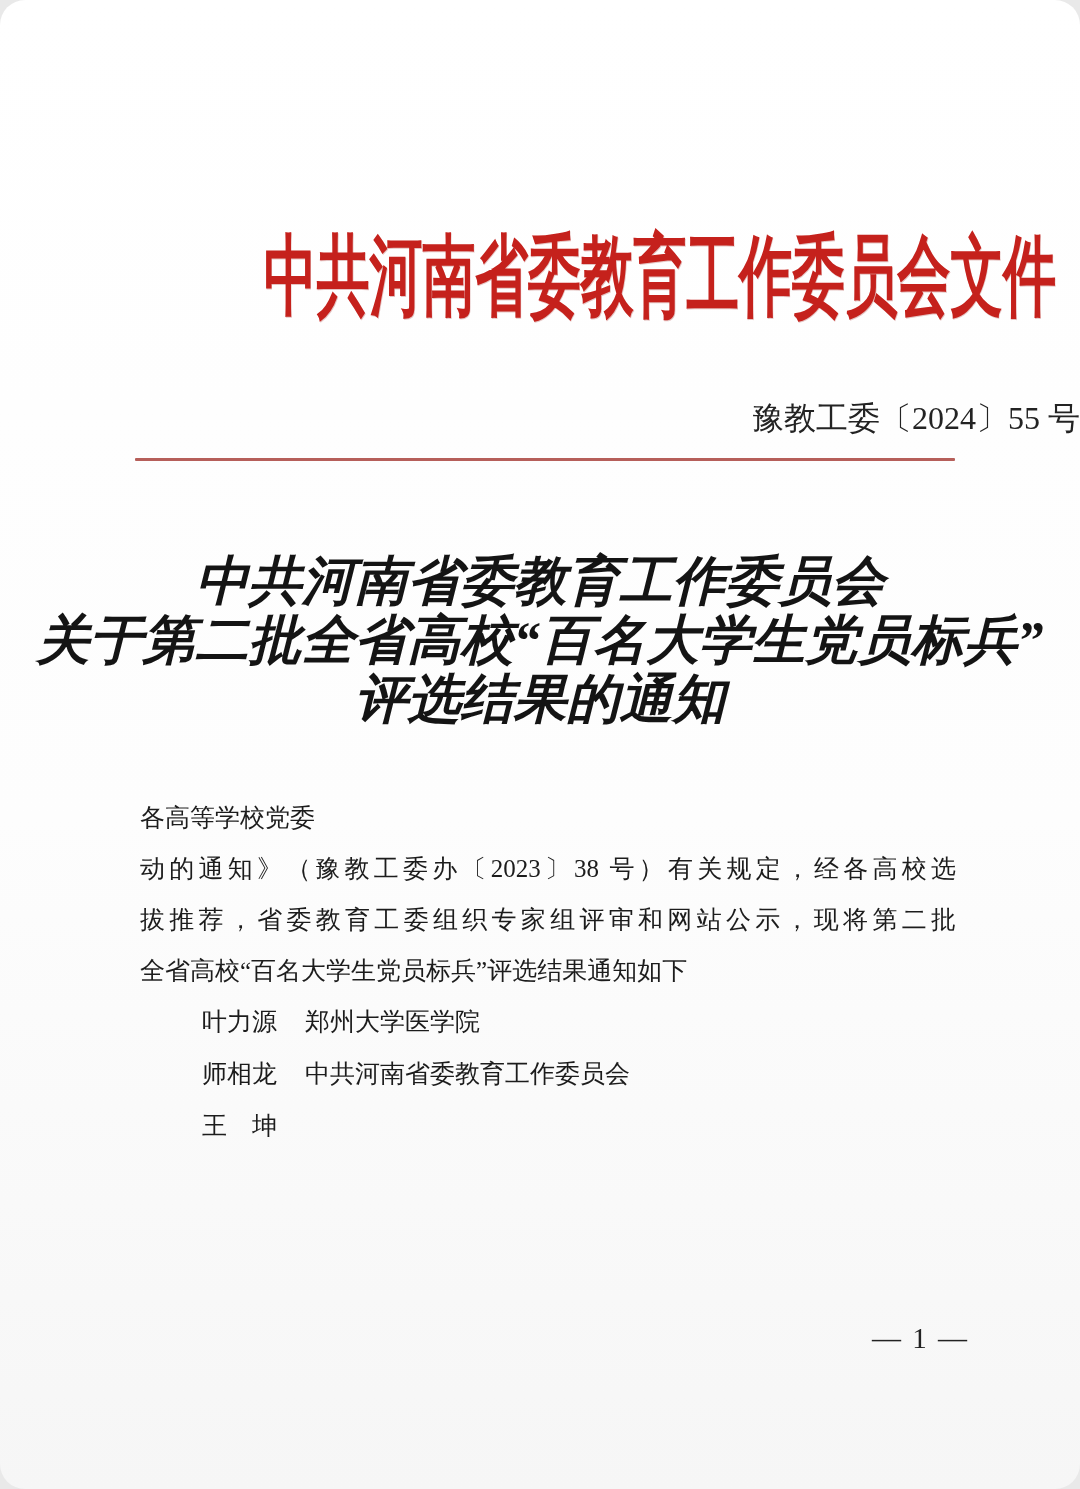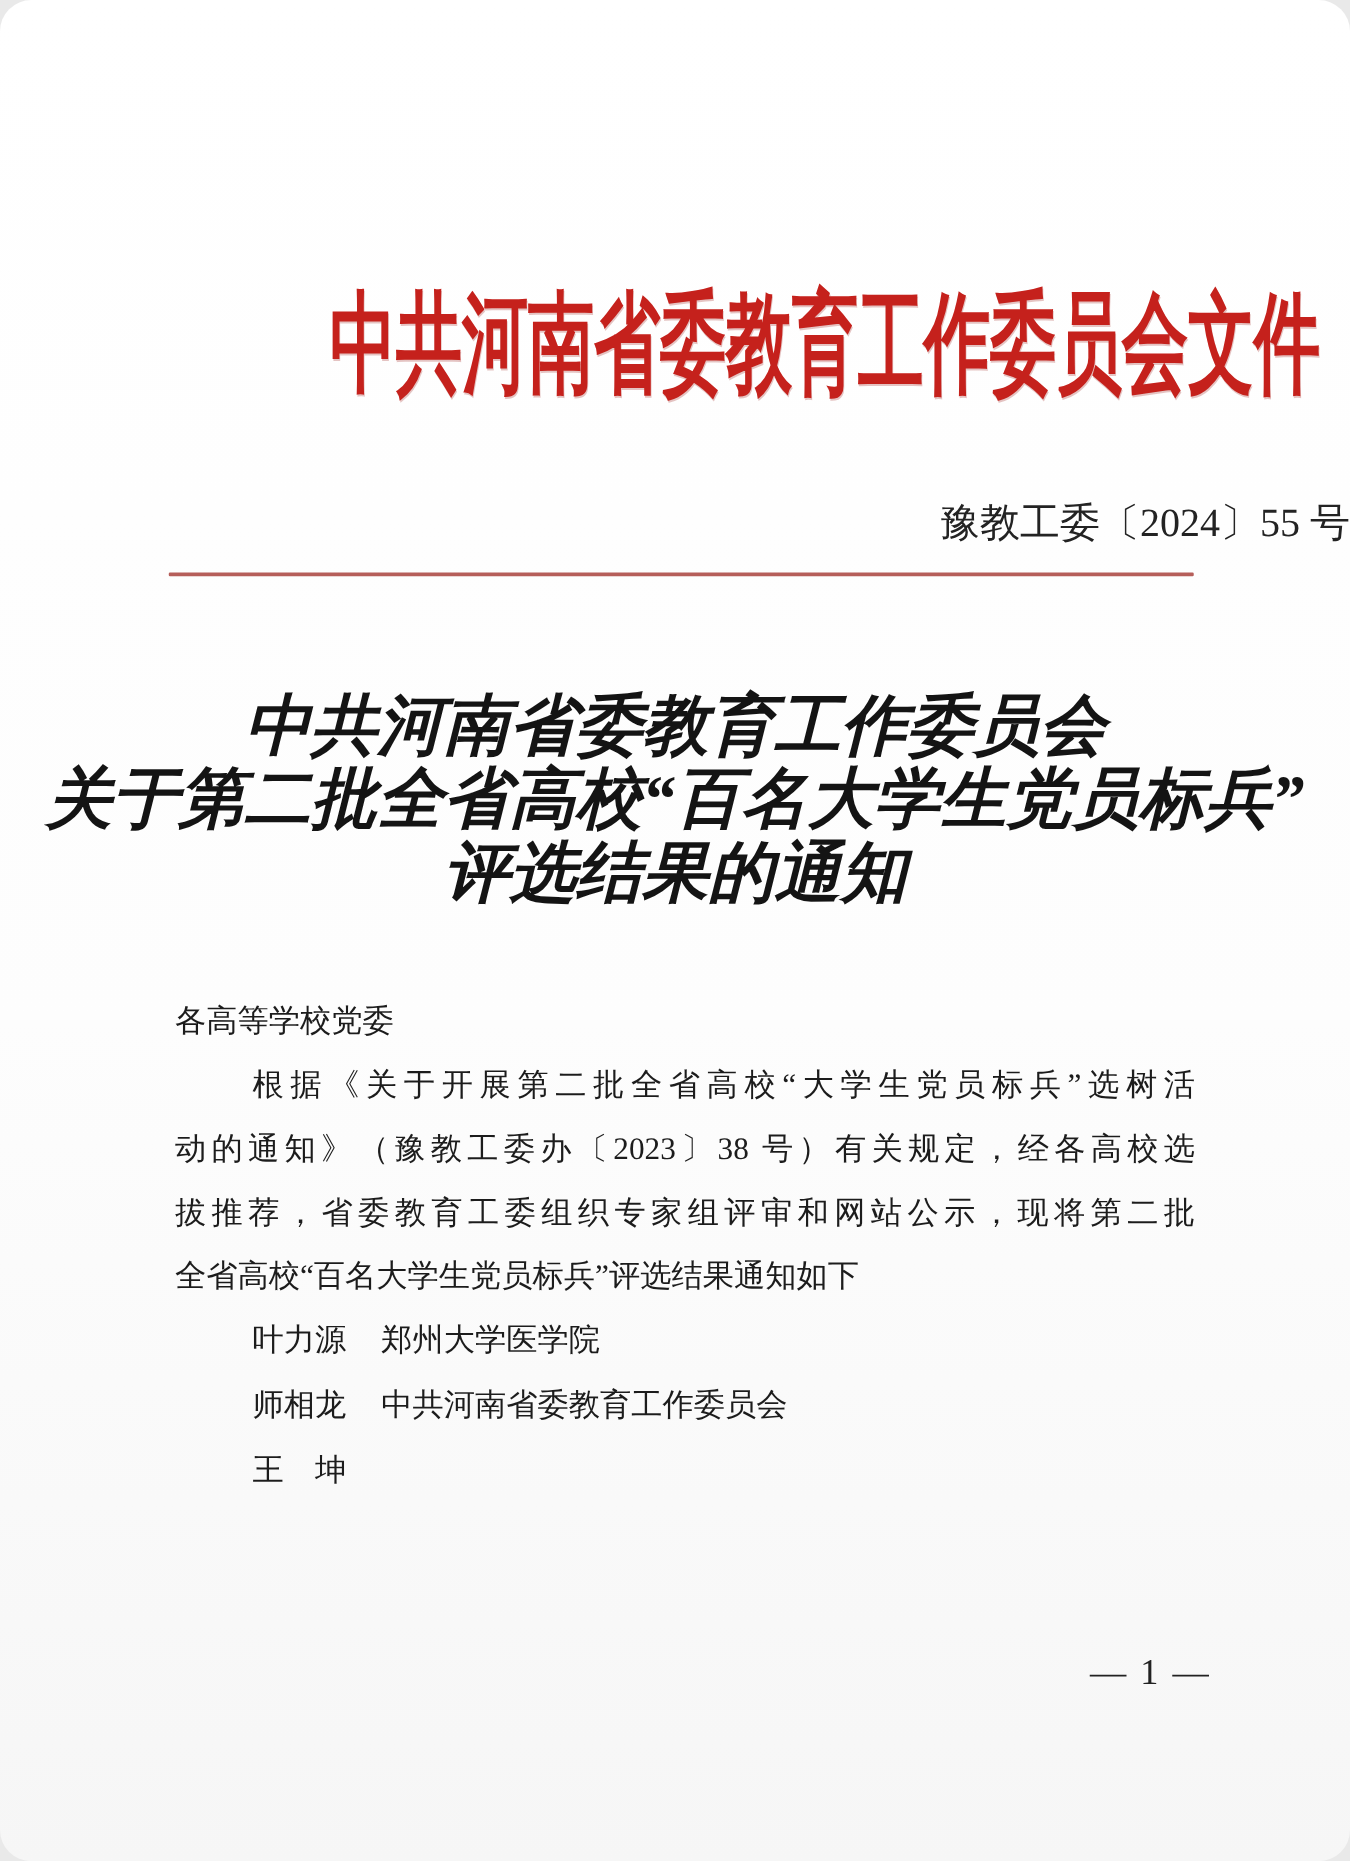--- a/index.html
+++ b/index.html
@@ -132,21 +132,20 @@
 
   <div class="doc-title">
     <div class="title-line">中共河南省委教育工作委员会</div>
     <div class="title-line">关于第二批全省高校“百名大学生党员标兵”</div>
     <div class="title-line">评选结果的通知</div>
   </div>
 
   <div class="doc-body">
     <div class="salutation">各高等学校党委</div>
 
-    <div class="para-line first">根据《关于开展第二批全省高校“大学生党员标兵”选树活</div>
     <div class="para-line">动的通知》（豫教工委办〔2023〕38 号）有关规定，经各高校选</div>
     <div class="para-line">拔推荐，省委教育工委组织专家组评审和网站公示，现将第二批</div>
     <div class="para-line last">全省高校“百名大学生党员标兵”评选结果通知如下</div>
 
     <div class="awardee-row">
       <span class="awardee-name">叶力源</span>
       <span class="awardee-college">郑州大学医学院</span>
     </div>
     <div class="awardee-row">
       <span class="awardee-name">师相龙</span>

